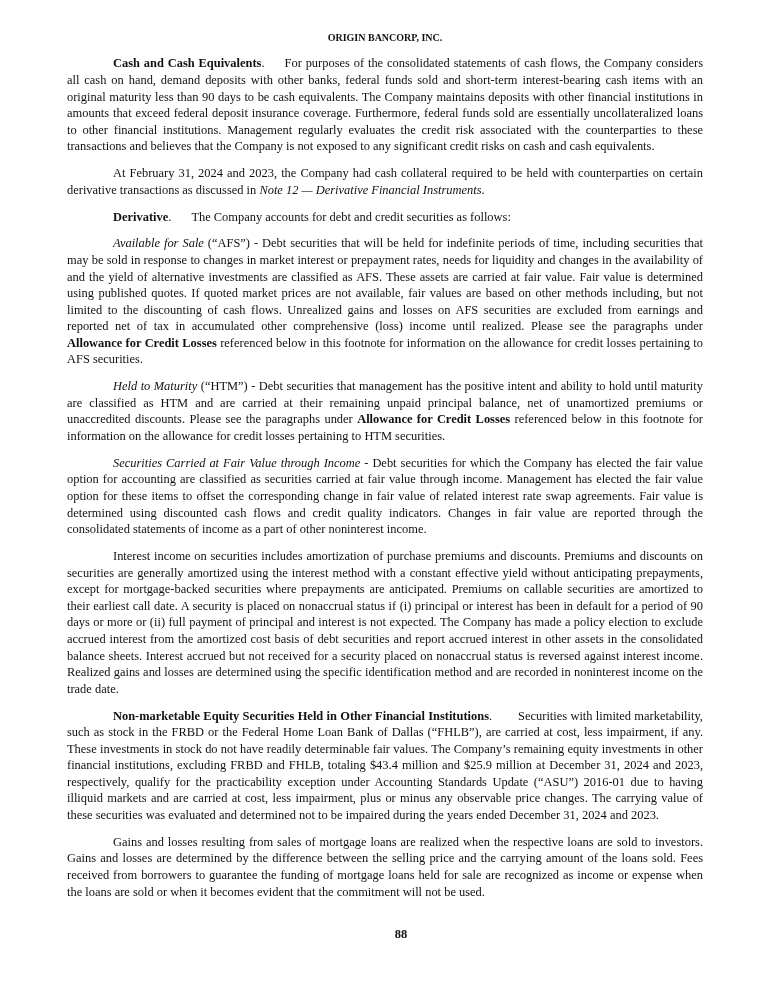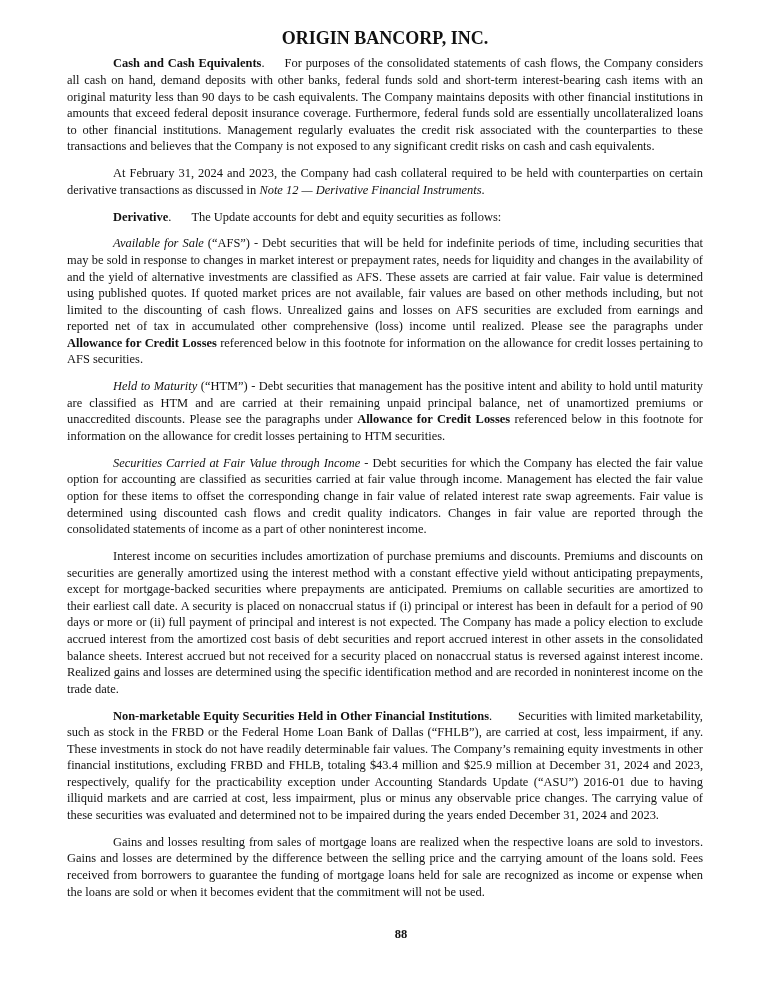--- a/index.html
+++ b/index.html
@@ -2,41 +2,41 @@
 <html><head>
 <meta charset="utf-8">
 <style>
   html, body { margin: 0; padding: 0; background: #ffffff; }
   body { width: 768px; height: 993px; position: relative; overflow: hidden; }
   .page {
     position: absolute; left: 67px; top: 30px; width: 636px;
     font-family: "Liberation Serif", serif; font-size: 12.45px; line-height: 16.6px;
     color: #111111;
   }
-  .header { text-align: center; font-weight: bold; font-size: 18px; line-height: 16.4px; margin-bottom: 9px; }
+  .header { text-align: center; font-weight: bold; font-size: 10px; line-height: 16.4px; margin-bottom: 9px; }
   p { margin: 0 0 10.2px 0; text-indent: 46px; text-align: justify; text-align-last: left; }
   .bi { font-weight: bold; }
   .it { font-style: italic; margin-top: 48px; }
   .gap { display: inline-block; width: 20px; }
   .gap-l { display: inline-block; width: 26px; }
   .footer { position: absolute; left: 17px; width: 768px; top: 927px; text-align: center; font-family: Liberation Serif, serif; font-size: 12.5px; font-weight: bold; color: #111; }
 </style>
 </head>
 <body>
 
 <div class="page">
   <div class="header">
     <div>ORIGIN BANCORP, INC.</div>
   </div>
 
   <p><span class="bi">Cash and Cash Equivalents</span><span>.</span><span class="gap"></span><span>For purposes of the consolidated statements of cash flows, the Company considers all cash on hand, demand deposits with other banks, federal funds sold and short-term interest-bearing cash items with an original maturity less than 90 days to be cash equivalents. The Company maintains deposits with other financial institutions in amounts that exceed federal deposit insurance coverage. Furthermore, federal funds sold are essentially uncollateralized loans to other financial institutions. Management regularly evaluates the credit risk associated with the counterparties to these transactions and believes that the Company is not exposed to any significant credit risks on cash and cash equivalents.</span></p>
 
   <p><span>At February 31, 2024 and 2023, the Company had cash collateral required to be held with counterparties on certain derivative transactions as discussed in </span><span class="it">Note 12 — Derivative Financial Instruments</span><span>.</span></p>
 
-  <p><span class="bi">Derivative</span><span>.</span><span class="gap"></span><span>The Update accounts for debt and equity securities as follows:</span></p>
+  <p><span class="bi">Derivative</span><span>.</span><span class="gap"></span><span>The Company accounts for debt and credit securities as follows:</span></p>
 
   <p><span class="it">Available for Sale</span><span> (“AFS”) - Debt securities that will be held for indefinite periods of time, including securities that may be sold in response to changes in market interest or prepayment rates, needs for liquidity and changes in the availability of and the yield of alternative investments are classified as AFS. These assets are carried at fair value. Fair value is determined using published quotes. If quoted market prices are not available, fair values are based on other methods including, but not limited to the discounting of cash flows. Unrealized gains and losses on AFS securities are excluded from earnings and reported net of tax in accumulated other comprehensive (loss) income until realized. Please see the paragraphs under </span><span class="bi">Allowance for Credit Losses</span><span> referenced below in this footnote for information on the allowance for credit losses pertaining to AFS securities.</span></p>
 
   <p><span class="it">Held to Maturity</span><span> (“HTM”) - Debt securities that management has the positive intent and ability to hold until maturity are classified as HTM and are carried at their remaining unpaid principal balance, net of unamortized premiums or unaccredited discounts. Please see the paragraphs under </span><span class="bi">Allowance for Credit Losses</span><span> referenced below in this footnote for information on the allowance for credit losses pertaining to HTM securities.</span></p>
 
   <p><span class="it">Securities Carried at Fair Value through Income</span><span> - Debt securities for which the Company has elected the fair value option for accounting are classified as securities carried at fair value through income. Management has elected the fair value option for these items to offset the corresponding change in fair value of related interest rate swap agreements. Fair value is determined using discounted cash flows and credit quality indicators. Changes in fair value are reported through the consolidated statements of income as a part of other noninterest income.</span></p>
 
   <p><span>Interest income on securities includes amortization of purchase premiums and discounts. Premiums and discounts on securities are generally amortized using the interest method with a constant effective yield without anticipating prepayments, except for mortgage-backed securities where prepayments are anticipated. Premiums on callable securities are amortized to their earliest call date. A security is placed on nonaccrual status if (i) principal or interest has been in default for a period of 90 days or more or (ii) full payment of principal and interest is not expected. The Company has made a policy election to exclude accrued interest from the amortized cost basis of debt securities and report accrued interest in other assets in the consolidated balance sheets. Interest accrued but not received for a security placed on nonaccrual status is reversed against interest income. Realized gains and losses are determined using the specific identification method and are recorded in noninterest income on the trade date.</span></p>
 
   <p><span class="bi">Non-marketable Equity Securities Held in Other Financial Institutions</span><span>.</span><span class="gap-l"></span><span>Securities with limited marketability, such as stock in the FRBD or the Federal Home Loan Bank of Dallas (“FHLB”), are carried at cost, less impairment, if any. These investments in stock do not have readily determinable fair values. The Company’s remaining equity investments in other financial institutions, excluding FRBD and FHLB, totaling $43.4 million and $25.9 million at December 31, 2024 and 2023, respectively, qualify for the practicability exception under Accounting Standards Update (“ASU”) 2016-01 due to having illiquid markets and are carried at cost, less impairment, plus or minus any observable price changes. The carrying value of these securities was evaluated and determined not to be impaired during the years ended December 31, 2024 and 2023.</span></p>

